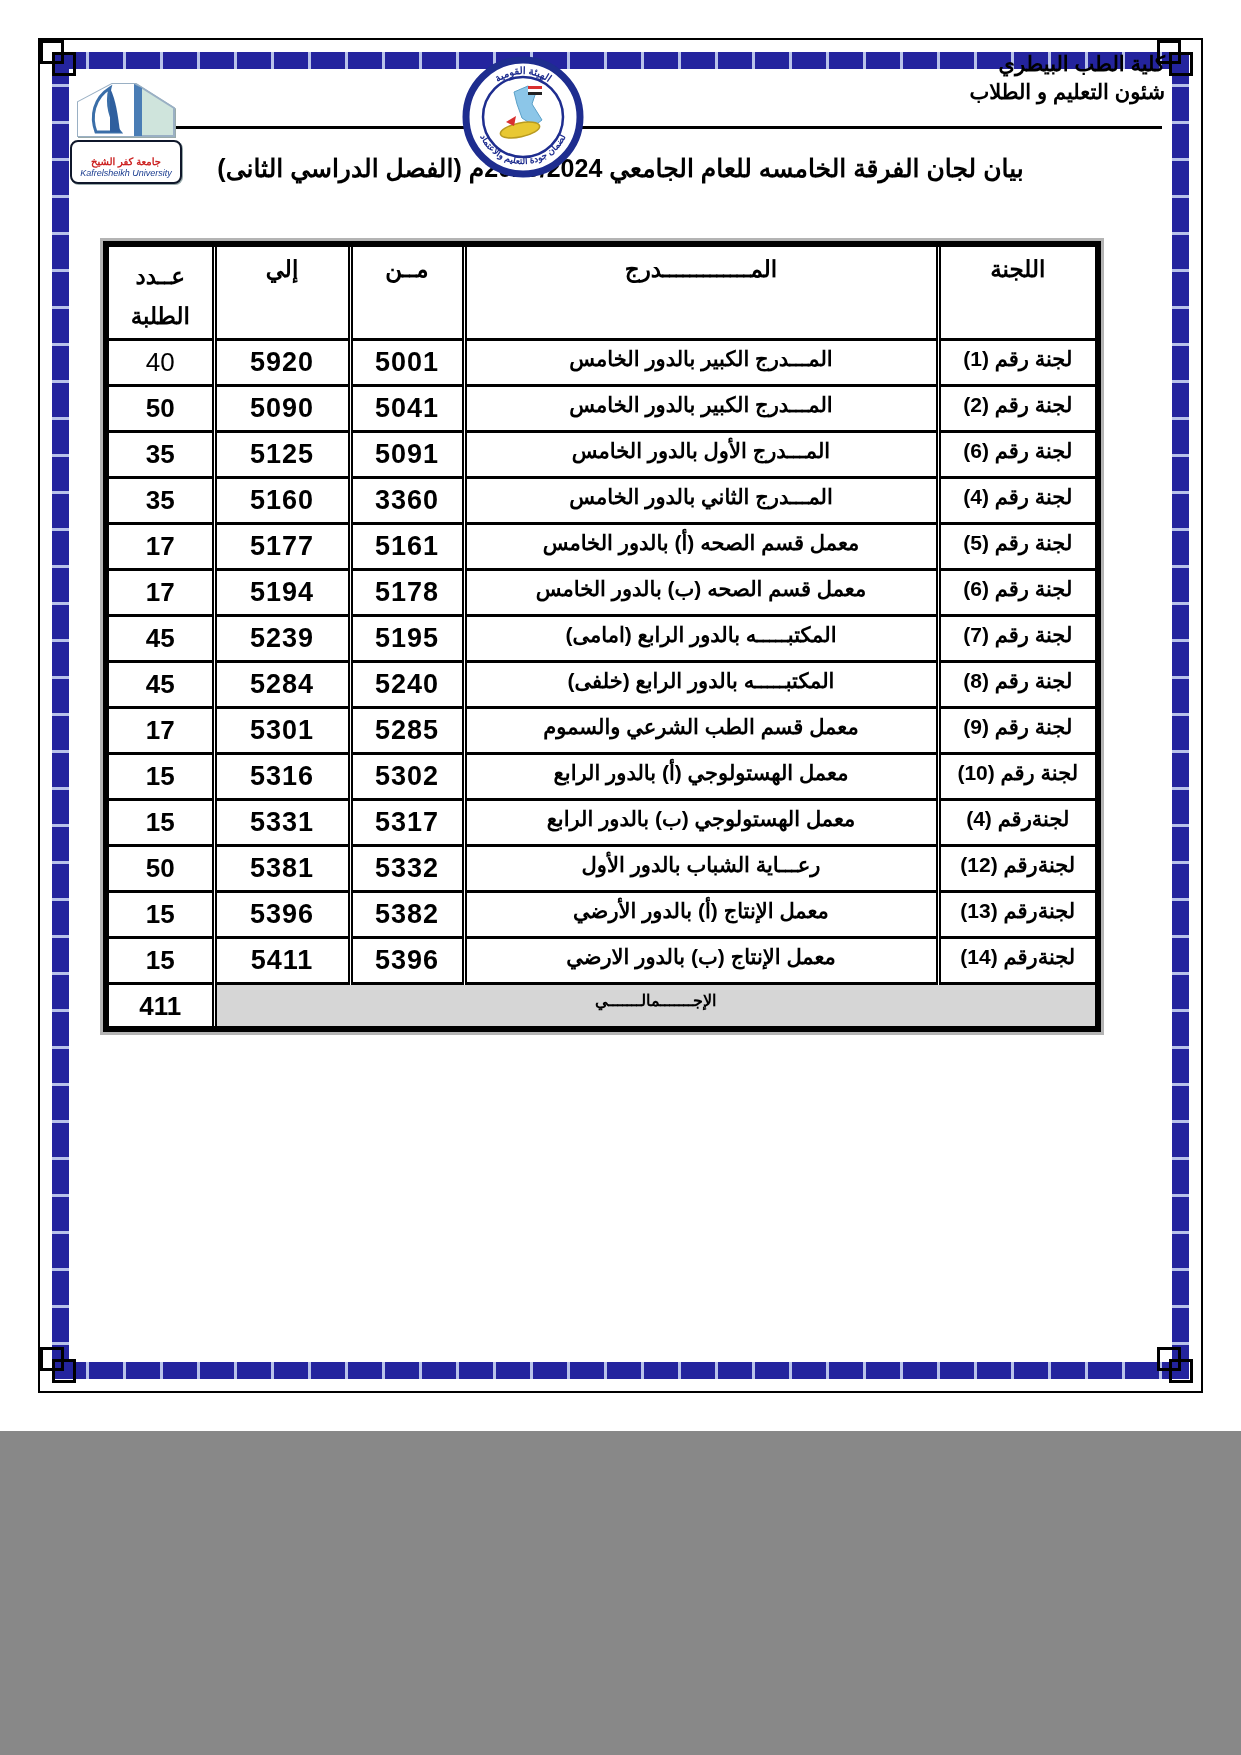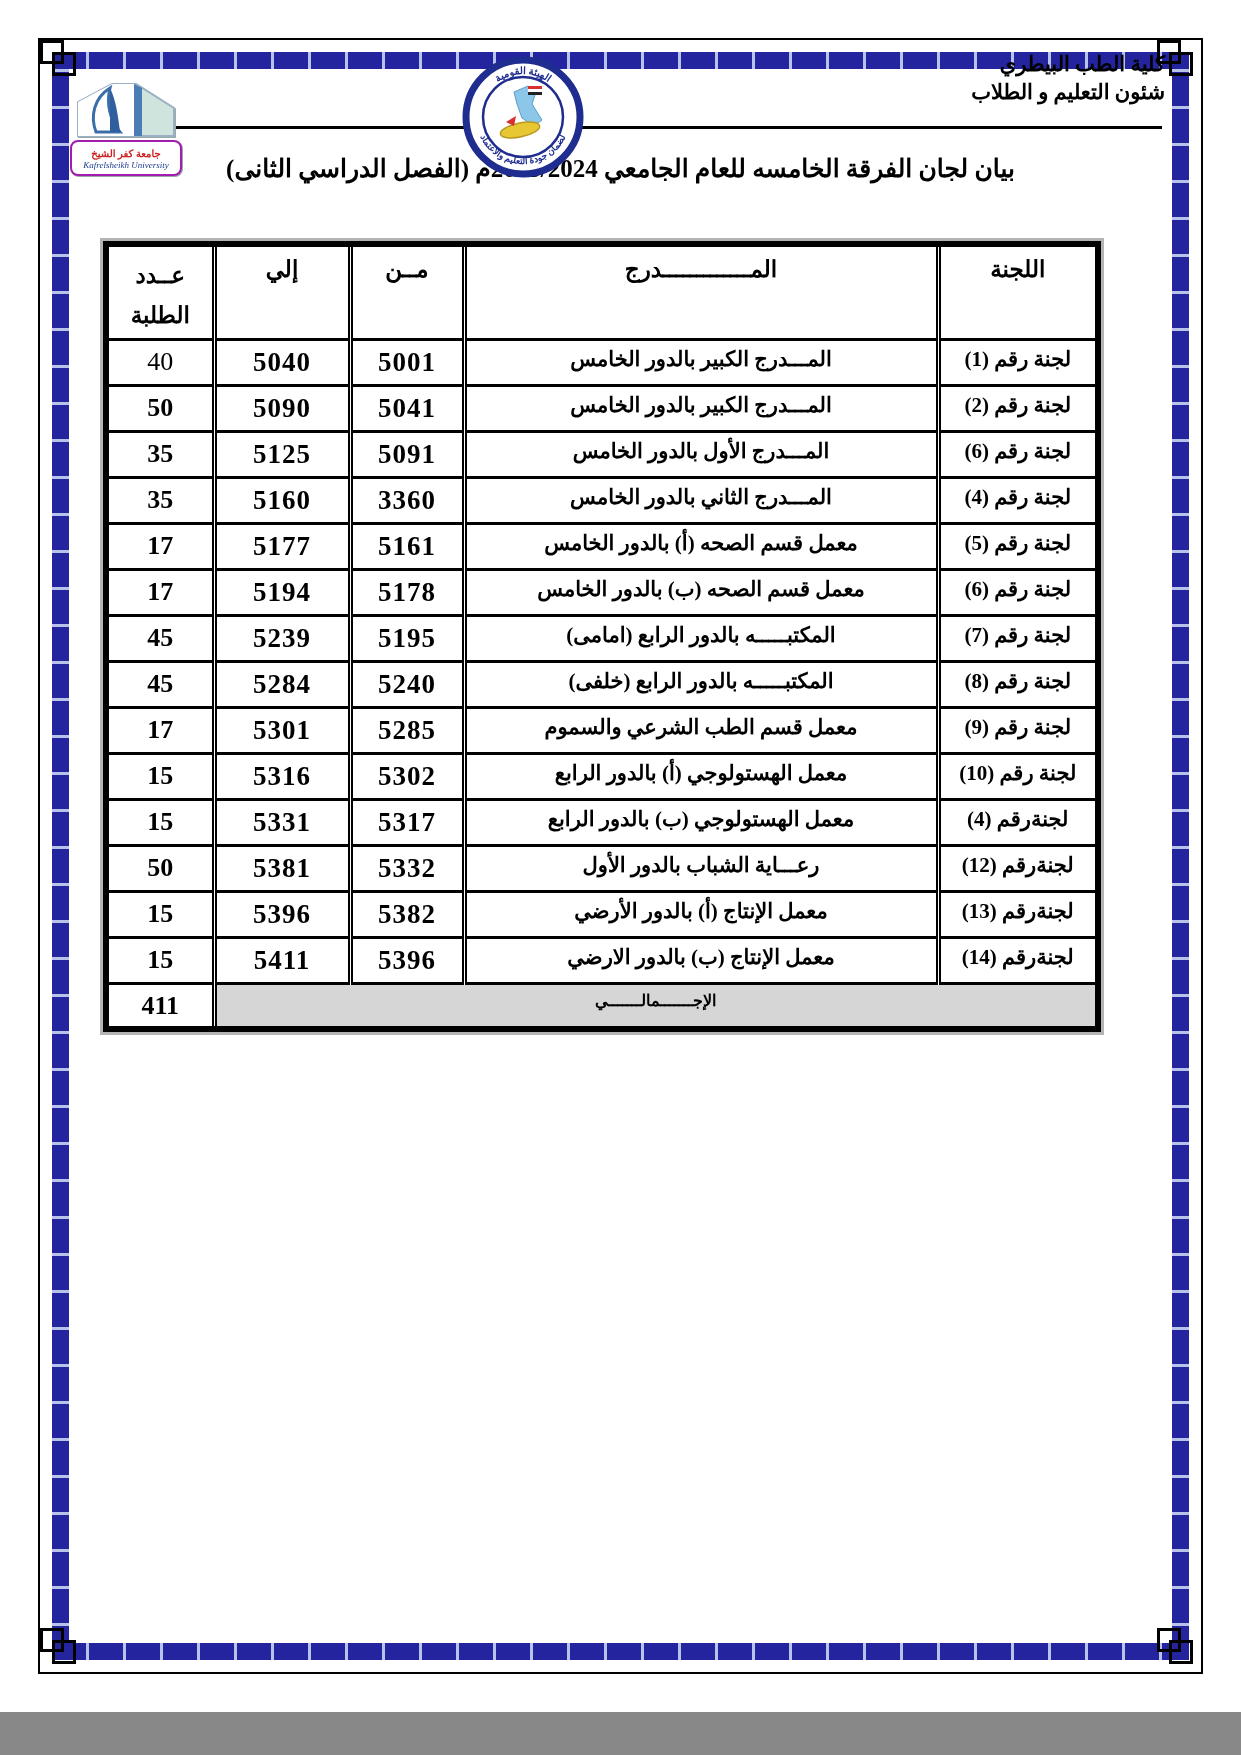--- a/index.html
+++ b/index.html
@@ -1,20 +1,20 @@
 <!DOCTYPE html>
 <html lang="ar"><head>
 <meta charset="utf-8">
 <style>
   * { margin:0; padding:0; box-sizing:border-box; }
   body { background:#888; }
   .page {
-    position:relative; width:1241px; height:1712px; margin:0 auto;
+    position:relative; width:1241px; height:1431px; margin:0 auto;
     background:#ffffff; overflow:hidden;
-    font-family:Liberation Serif, serif; color:#000;
+    font-family:Liberation Sans, sans-serif; color:#000;
   }
 
   
   .outer-rect { position:absolute; inset:38px; border:2px solid #000; }
   .band { position:absolute; }
   .band-top, .band-bottom {
     left:52px; right:52px; height:17px;
     background:repeating-linear-gradient(90deg,#24249e 0 34px,#b9c3ea 34px 37px);
   }
   .band-top { top:52px; } .band-bottom { bottom:52px; }
@@ -31,22 +31,22 @@
 
   
   .dept { position:absolute; top:50px; right:76px; direction:rtl; text-align:right;
           font-size:21px; line-height:28px; letter-spacing:4px; font-weight:bold; }
   .rule { position:absolute; left:150px; top:126px; width:1012px; height:3px; background:#000; z-index:1; }
   .dash-mark { position:absolute; left:134px; top:110px; font-size:20px; font-weight:bold; }
 
   .univ-logo { position:absolute; left:70px; top:82px; width:112px; z-index:2; }
   .logo-shape { position:relative; width:100px; height:56px; margin:0 auto;
                 filter:drop-shadow(1px 1px 0 #9aa); }
-  .logo-namebox { width:112px; margin-top:2px; background:#fff; border:2px solid #a21caf;
-                  border-radius:8px; padding:6px 3px 3px; text-align:center;
+  .logo-namebox { width:112px; margin-top:2px; background:#fff; border:2px solid #0f172a;
+                  border-radius:8px; padding:14px 3px 3px; text-align:center;
                   box-shadow:1px 1px 0 #9aa; }
   .logo-ar { color:#cc2222; font-size:10px; font-weight:bold; direction:rtl; line-height:12px; }
   .logo-en { color:#1a3c8f; font-size:9px; line-height:11px; font-style:italic; }
 
   .seal { position:absolute; left:462px; top:56px; width:122px; height:122px; z-index:2; }
 
   .title { position:absolute; top:154px; left:0; width:100%; text-align:center;
            direction:rtl; font-size:25px; font-weight:bold; }
 
   
@@ -165,21 +165,21 @@
           <div>عــدد</div>
           <div>الطلبة</div>
         </th>
       </tr>
     </thead>
     <tbody>
       <tr>
         <td class="c-comm">لجنة رقم (1)</td>
         <td class="c-hall">المـــدرج الكبير بالدور الخامس</td>
         <td class="c-num">5001</td>
-        <td class="c-num">5040</td>
+        <td class="c-num">5920</td>
         <td class="c-count thin">40</td>
       </tr>
       <tr>
         <td class="c-comm">لجنة رقم (2)</td>
         <td class="c-hall">المـــدرج الكبير بالدور الخامس</td>
         <td class="c-num">5041</td>
         <td class="c-num">5090</td>
         <td class="c-count">50</td>
       </tr>
       <tr>

